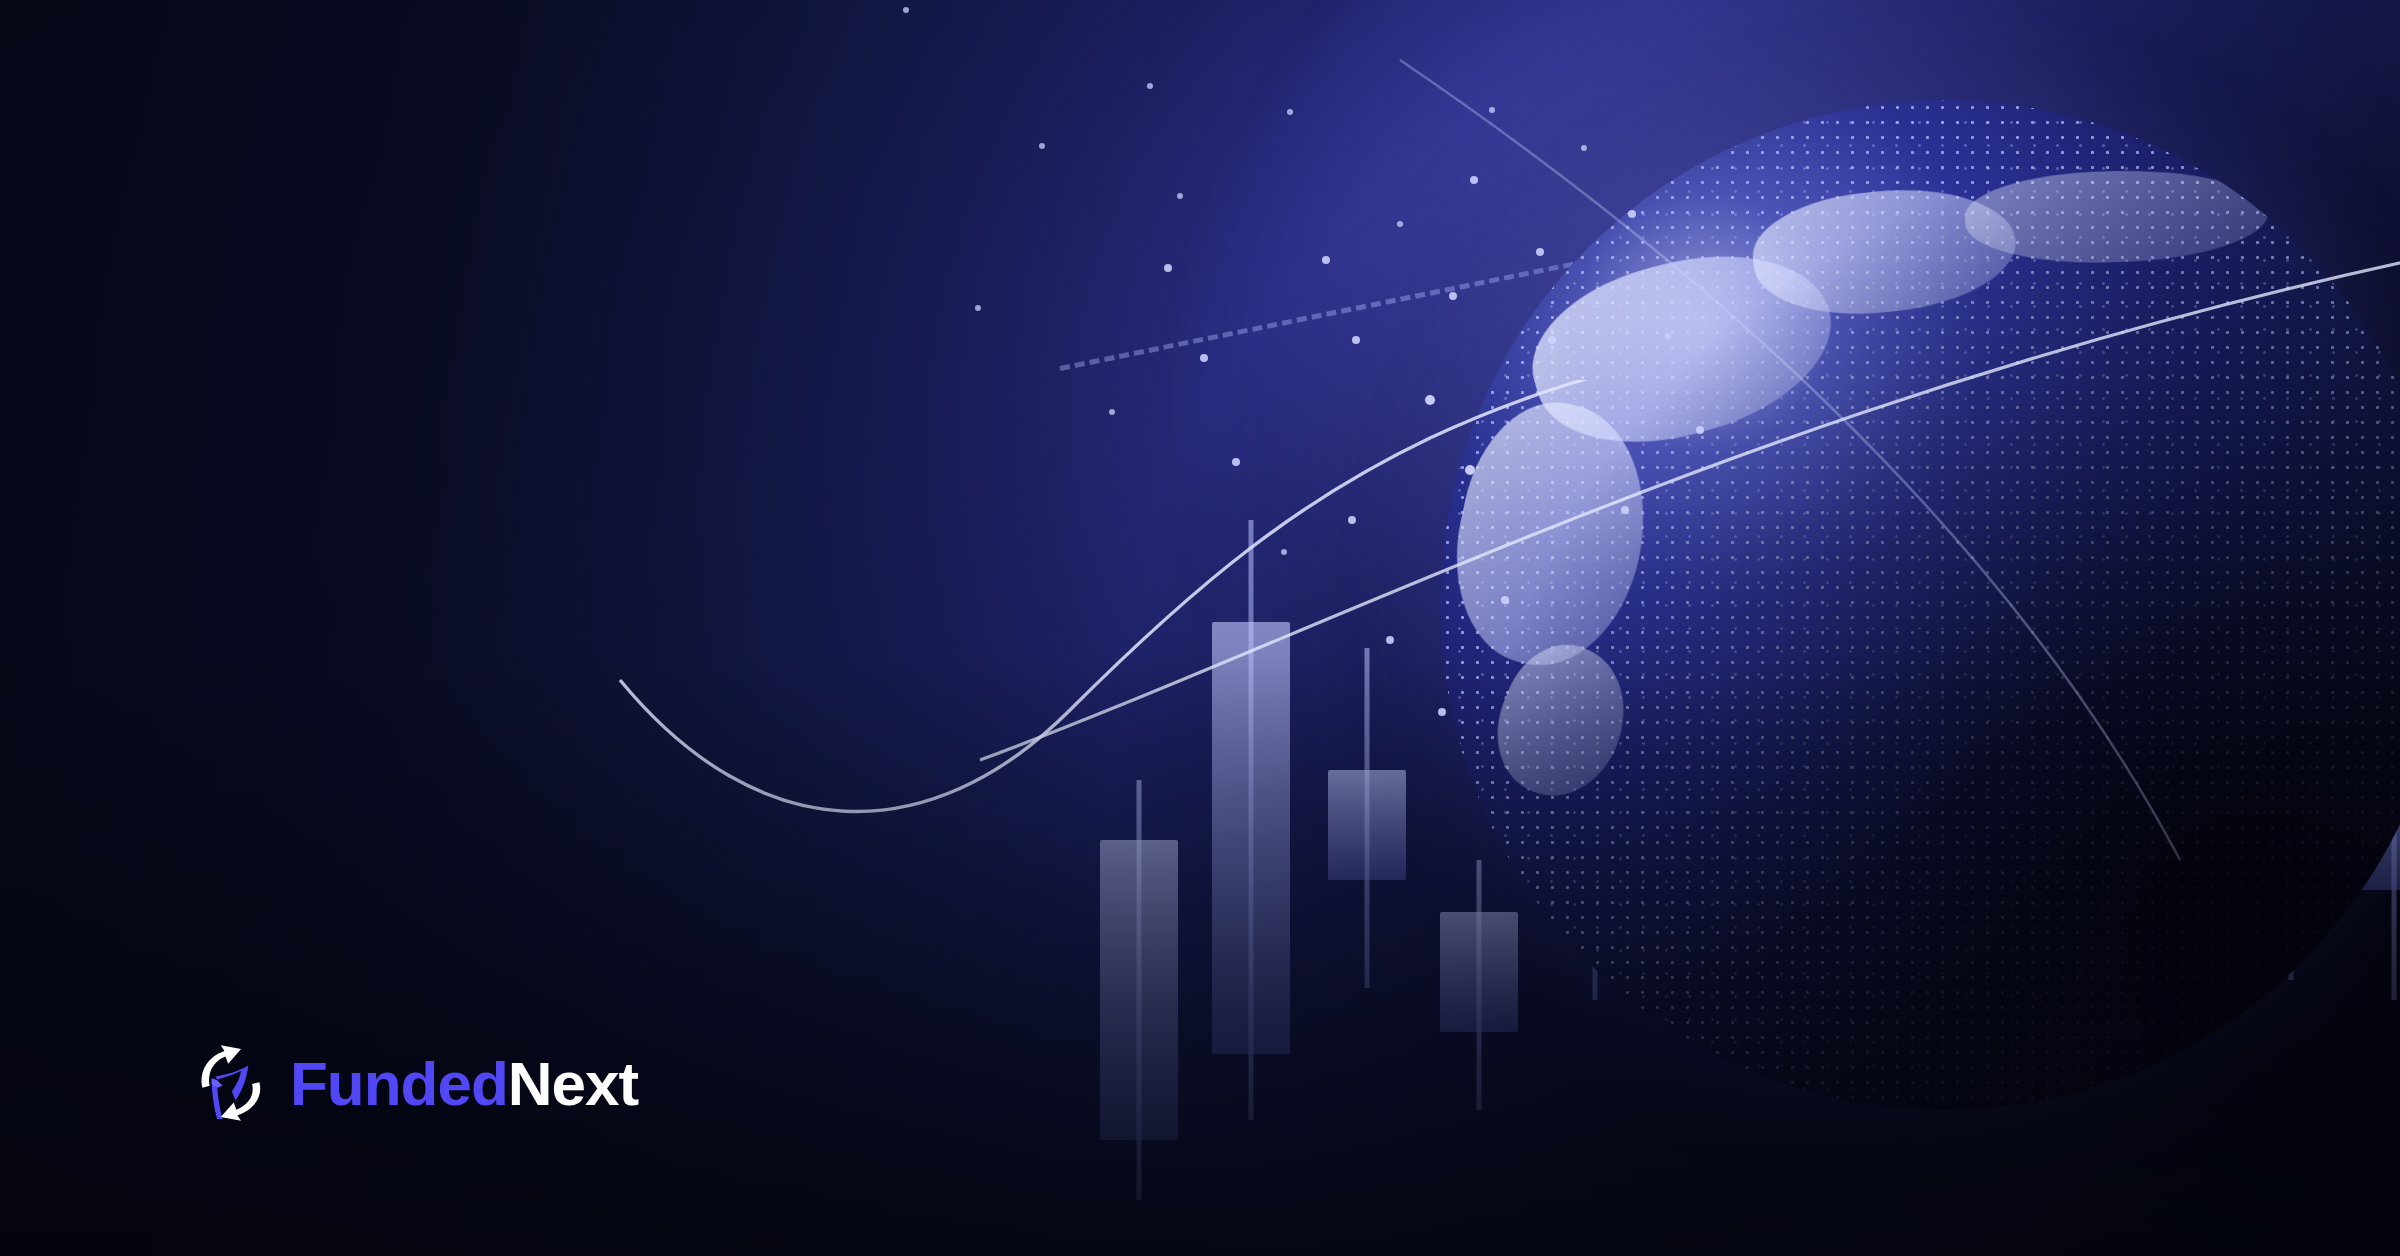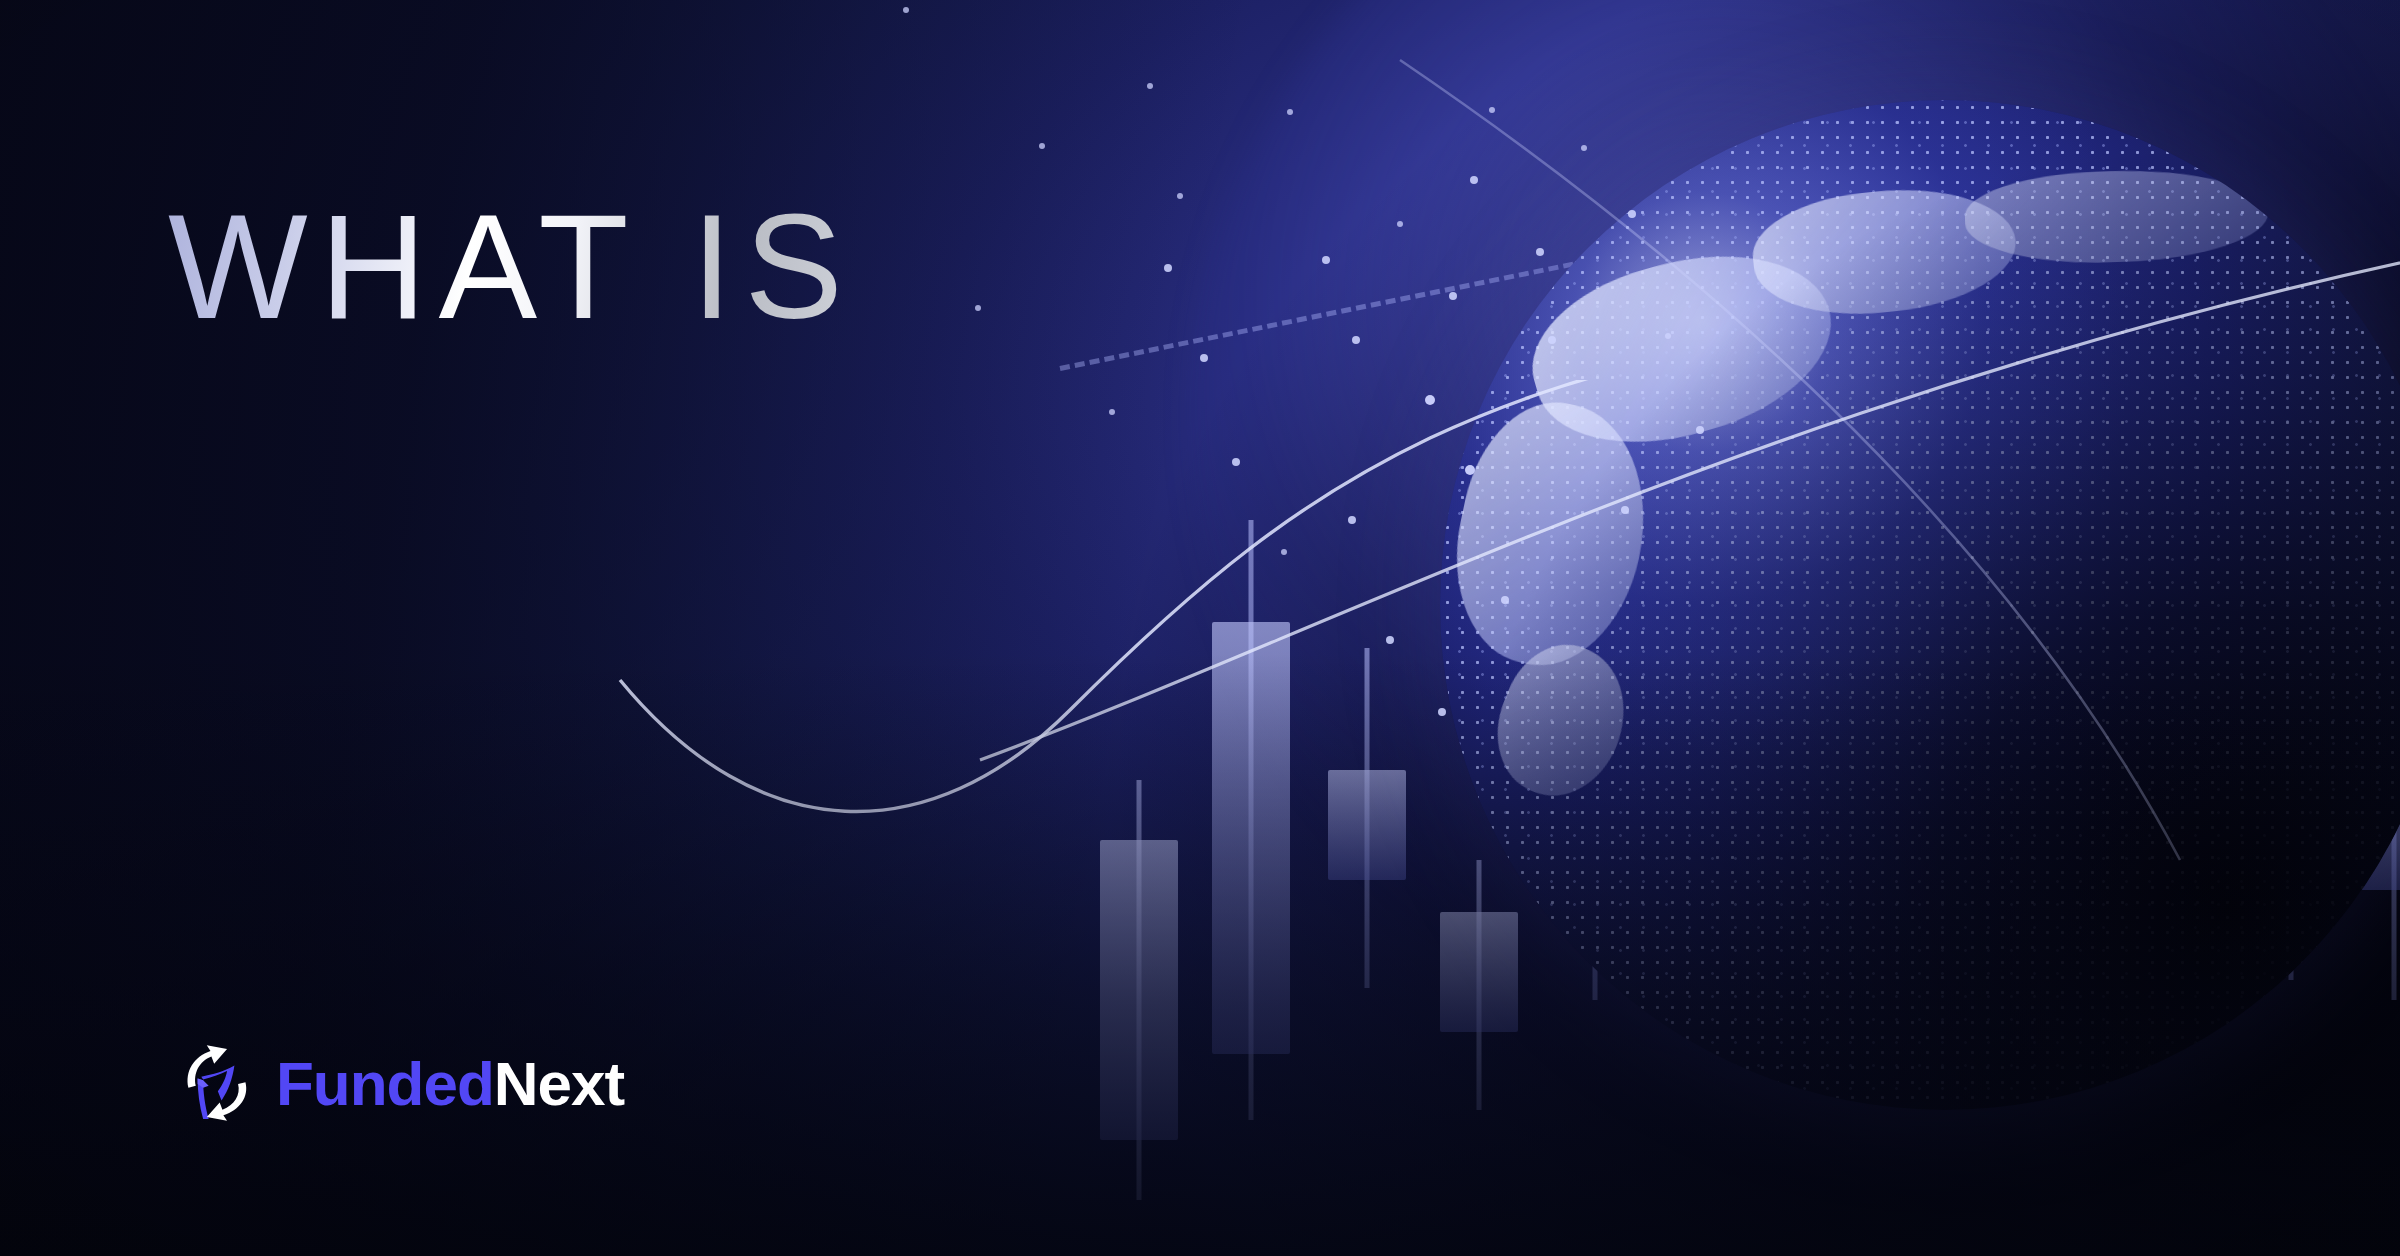--- a/index.html
+++ b/index.html
@@ -100,21 +100,21 @@
   }
   .line-trading{
     margin-top:6px;
     font-size:124px;line-height:.95;font-weight:800;letter-spacing:1px;
     background:linear-gradient(100deg,#c0c4e6 0%,#e8eaf6 14%,#ffffff 30%,#d7d9de 52%,#b6b8be 68%,#ffffff 88%,#ffffff 100%);
     -webkit-background-clip:text;background-clip:text;color:transparent;
     white-space:nowrap;
   }
 
   
-  .logo{position:absolute;left:170px;top:1038px;display:flex;align-items:center;gap:14px;}
+  .logo{position:absolute;left:184px;top:1038px;display:flex;align-items:center;gap:14px;}
   .logo-mark{width:92px;height:92px;flex:0 0 auto;}
   .logo-text{font-size:62px;font-weight:700;letter-spacing:-1px;line-height:1;white-space:nowrap;}
   .logo-text .funded{color:#5247f5;}
   .logo-text .next{color:#ffffff;}
 </style>
 </head>
 <body>
 
 <div id="stage">
 
@@ -229,21 +229,20 @@
       <span class="dot" style="left: 1281px; top: 549px; width: 6px; height: 6px; opacity: 0.74;"></span>
       <span class="dot" style="left: 1039px; top: 143px; width: 6px; height: 6px; opacity: 0.74;"></span>
       <span class="dot" style="left: 975px; top: 305px; width: 6px; height: 6px; opacity: 0.74;"></span>
       <span class="dot" style="left: 1109px; top: 409px; width: 6px; height: 6px; opacity: 0.74;"></span>
       <span class="dot" style="left: 1621px; top: 506px; width: 8px; height: 8px; opacity: 0.87;"></span>
       <span class="dot" style="left: 1696px; top: 426px; width: 8px; height: 8px; opacity: 0.87;"></span>
       <span class="dot" style="left: 1665px; top: 333px; width: 6px; height: 6px; opacity: 0.74;"></span>
     </div>
 
   <div class="headline">
-    <div class="line-what">WHAT IS</div>
   </div>
 
   <div class="logo">
     <svg class="logo-mark" viewBox="0 0 100 100">
 
       <path d="M34 42 C46 40 60 36 70 30 C68 44 64 56 56 68 L52 58 C58 50 61 42 62 36 C54 40 45 43 36 45 Z" fill="#5247f5"></path>
       <path d="M30 44 C30 58 32 74 36 88 L42 88 C38 74 36 58 36 46 Z" fill="#5247f5"></path>
       <path d="M30 44 L36 46 L42 52 L36 54 L30 50 Z" fill="#6a5ffb"></path>
 
       <path d="M20 54 C16 36 26 20 44 14 L40 8 L62 12 L48 28 L45 20 C32 25 25 38 28 52 Z" fill="#ffffff"></path>

